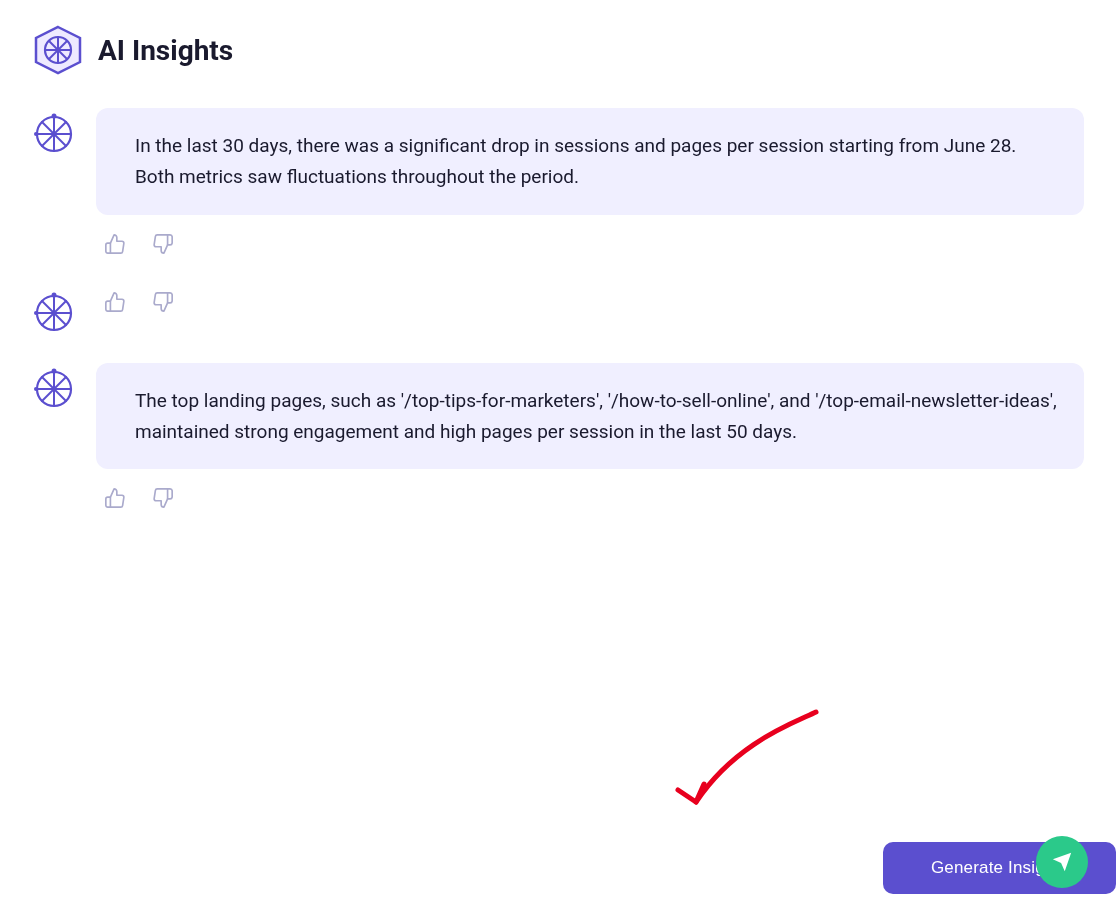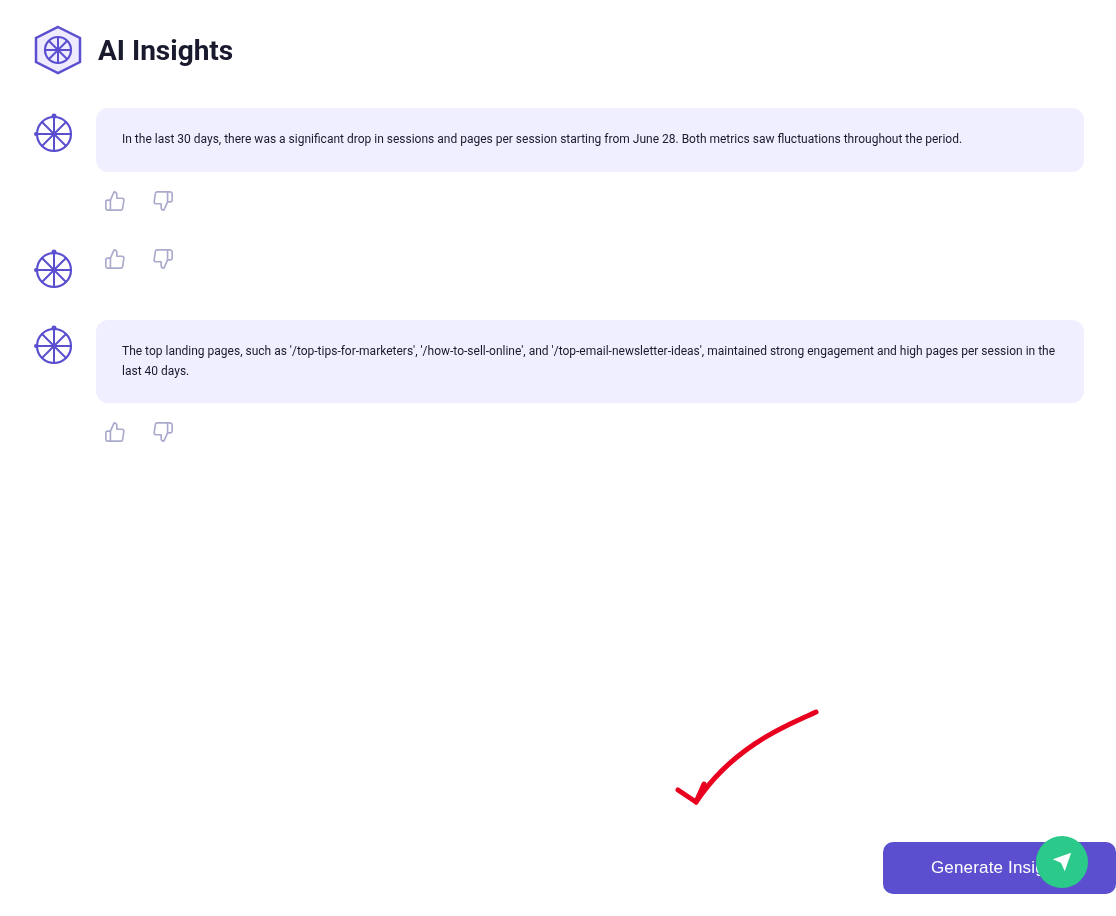--- a/index.html
+++ b/index.html
@@ -61,23 +61,24 @@
     }
 
     .insight-card {
       background: #f0efff;
       border-radius: 12px;
       padding: 22px 26px;
       margin-bottom: 14px;
     }
 
     .insight-text {
-      font-size: 12px;
+      font-size: 19px;
       line-height: 1.65;
       color: #1a1a2e;
+      margin-left: 13px;
     }
 
     .feedback-row {
       display: flex;
       align-items: center;
       gap: 18px;
       padding-left: 4px;
     }
 
     .feedback-btn {
@@ -238,21 +239,21 @@
         <line x1="22" y1="5" x2="22" y2="39" stroke="#5b4fcf" stroke-width="2" stroke-linecap="round"></line>
         <line x1="5" y1="22" x2="39" y2="22" stroke="#5b4fcf" stroke-width="2" stroke-linecap="round"></line>
         <line x1="10" y1="10" x2="34" y2="34" stroke="#5b4fcf" stroke-width="2" stroke-linecap="round"></line>
         <line x1="34" y1="10" x2="10" y2="34" stroke="#5b4fcf" stroke-width="2" stroke-linecap="round"></line>
         <circle cx="22" cy="4" r="2.5" fill="#5b4fcf"></circle>
         <circle cx="4" cy="22" r="2" fill="#5b4fcf"></circle>
       </svg>
     </div>
     <div class="insight-content">
       <div class="insight-card">
-        <p class="insight-text">The top landing pages, such as '/top-tips-for-marketers', '/how-to-sell-online', and '/top-email-newsletter-ideas', maintained strong engagement and high pages per session in the last 40 days.</p>
+        <p class="insight-text">The top landing pages, such as '/top-tips-for-marketers', '/how-to-sell-online', and '/top-email-newsletter-ideas', maintained strong engagement and high pages per session in the last 50 days.</p>
       </div>
       <div class="feedback-row">
         <button class="feedback-btn" title="Thumbs up">
           <svg width="22" height="22" viewBox="0 0 24 24" fill="none" stroke="currentColor" stroke-width="1.8" stroke-linecap="round" stroke-linejoin="round">
             <path d="M14 9V5a3 3 0 0 0-3-3l-4 9v11h11.28a2 2 0 0 0 2-1.7l1.38-9a2 2 0 0 0-2-2.3H14z"></path>
             <path d="M7 22H4a2 2 0 0 1-2-2v-7a2 2 0 0 1 2-2h3"></path>
           </svg>
         </button>
         <button class="feedback-btn" title="Thumbs down">
           <svg width="22" height="22" viewBox="0 0 24 24" fill="none" stroke="currentColor" stroke-width="1.8" stroke-linecap="round" stroke-linejoin="round">

